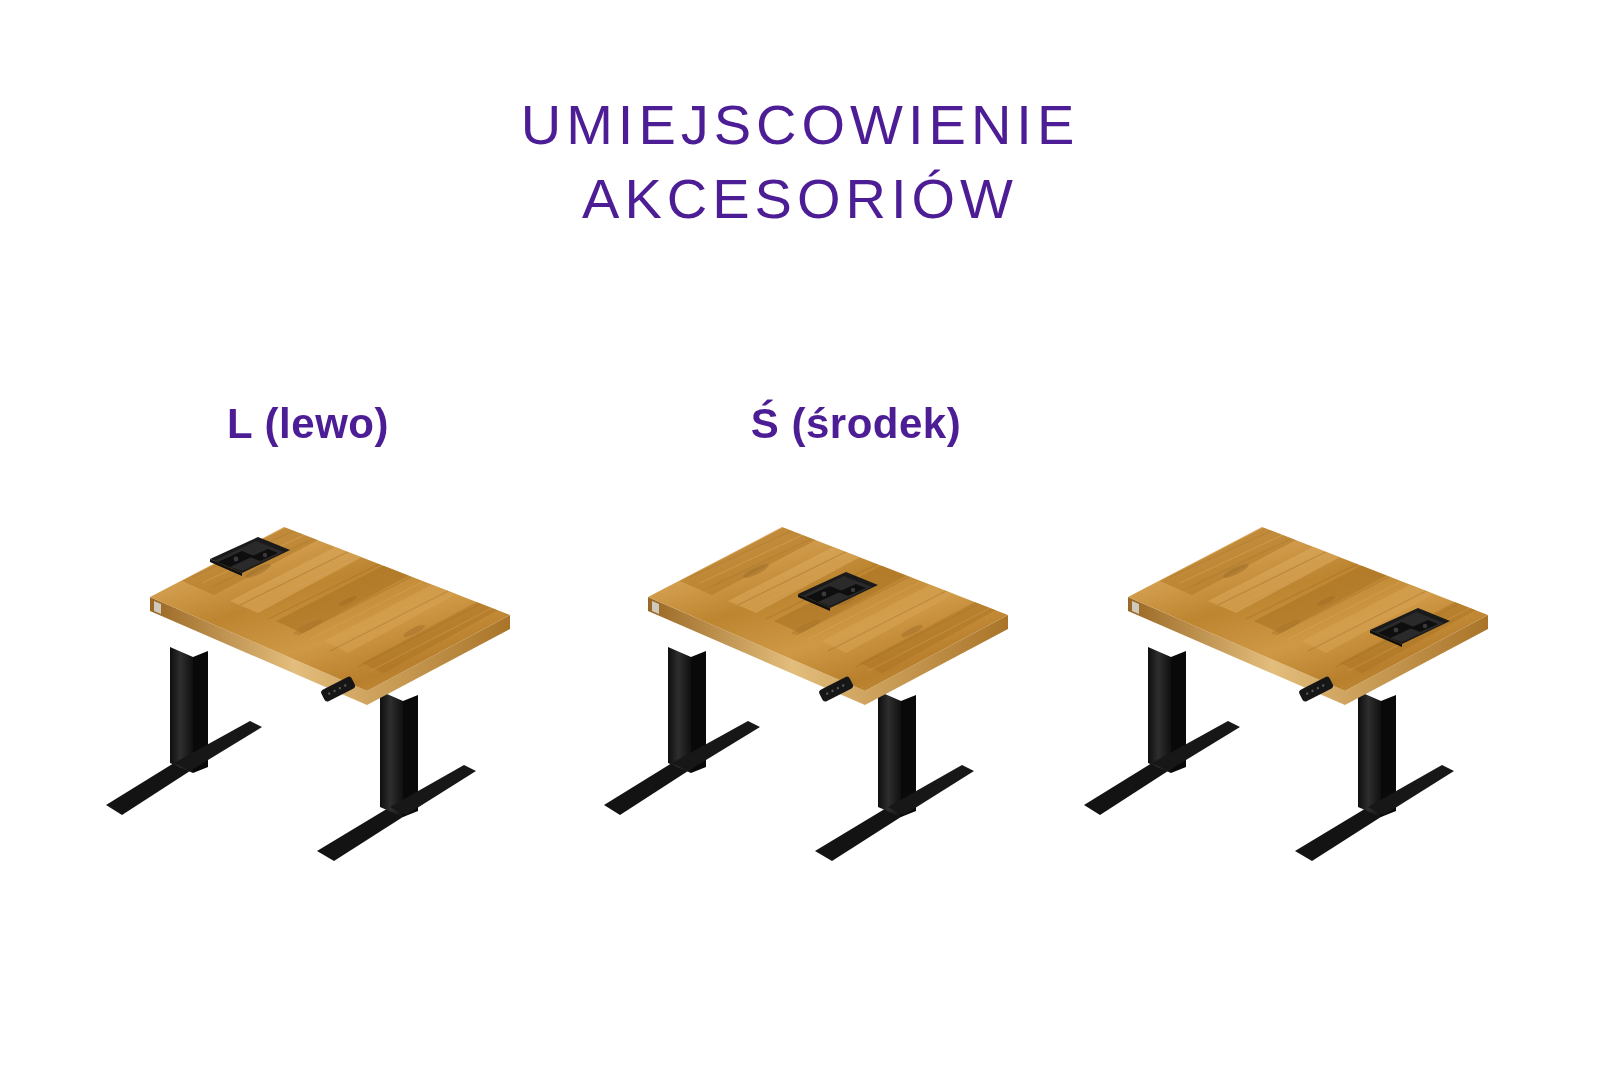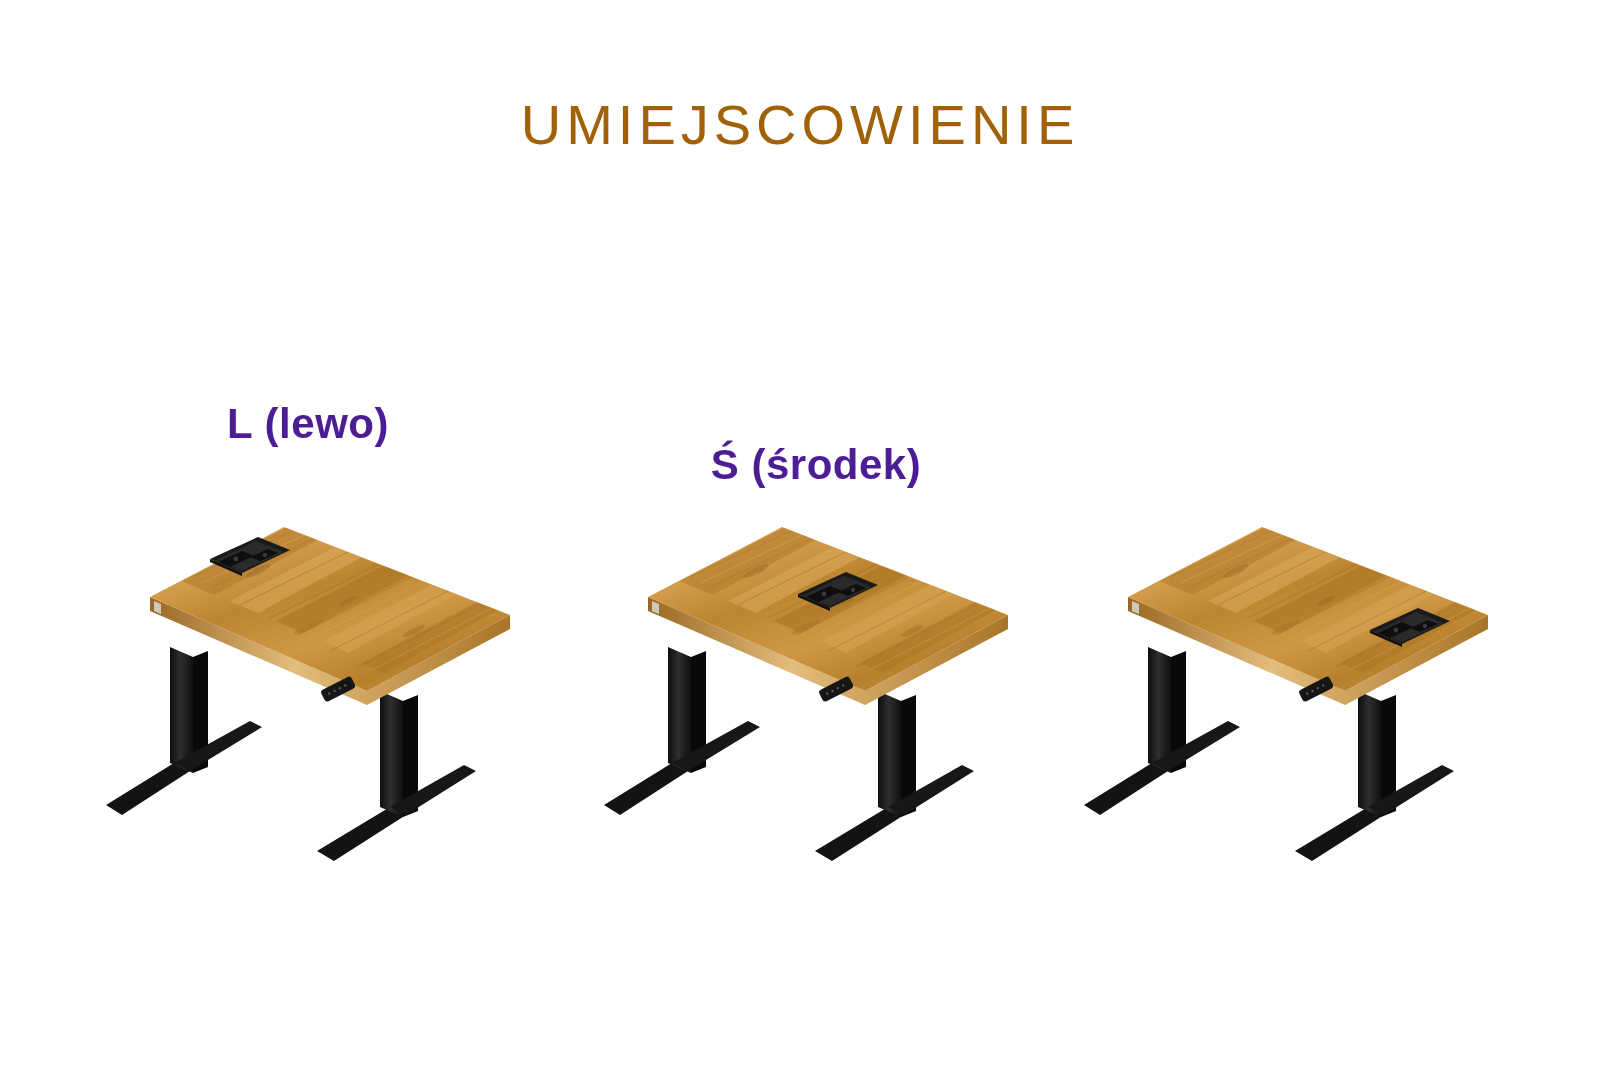--- a/index.html
+++ b/index.html
@@ -31,21 +31,21 @@
     width: 1600px;
     text-align: center;
     user-select: none;
   }
   .title-line {
     font-family: "Liberation Sans", sans-serif;
     font-size: 56px;
     font-weight: 400;
     letter-spacing: 5px;
     line-height: 74px;
-    color: #a16207;
+    color: #4c1d95;
     white-space: nowrap;
   }
 
   
   .labels-row {
     position: absolute;
     left: 0;
     top: 400px;
     width: 1600px;
     height: 64px;
@@ -56,21 +56,21 @@
     width: 420px;
     text-align: center;
     font-family: "Liberation Sans", sans-serif;
     font-size: 42px;
     font-weight: 700;
     letter-spacing: 0.5px;
     color: #4c1d95;
     white-space: nowrap;
   }
   .col-label.c0 { left: 98px; }
-  .col-label.c1 { left: 606px; margin-top: 41px; }
+  .col-label.c1 { left: 646px; }
   .col-label.c2 { left: 1098px; }
 
   
   .desks-row {
     position: absolute;
     left: 0;
     top: 505px;
     width: 1600px;
     height: 420px;
   }
@@ -85,20 +85,21 @@
   .desk-fig.d2 { left: 1040px; }
   .desk-fig svg { display: block; width: 480px; height: 400px; }
 </style>
 </head>
 <body>
 
 <div id="canvas">
 
   <div class="title-block">
     <div class="title-line">UMIEJSCOWIENIE</div>
+    <div class="title-line">AKCESORIÓW</div>
   </div>
 
   <div class="labels-row">
     <div class="col-label c0">L (lewo)</div>
     <div class="col-label c1">Ś (środek)</div>
   </div>
 
   <div class="desks-row">
 
     <div class="desk-fig d0">

